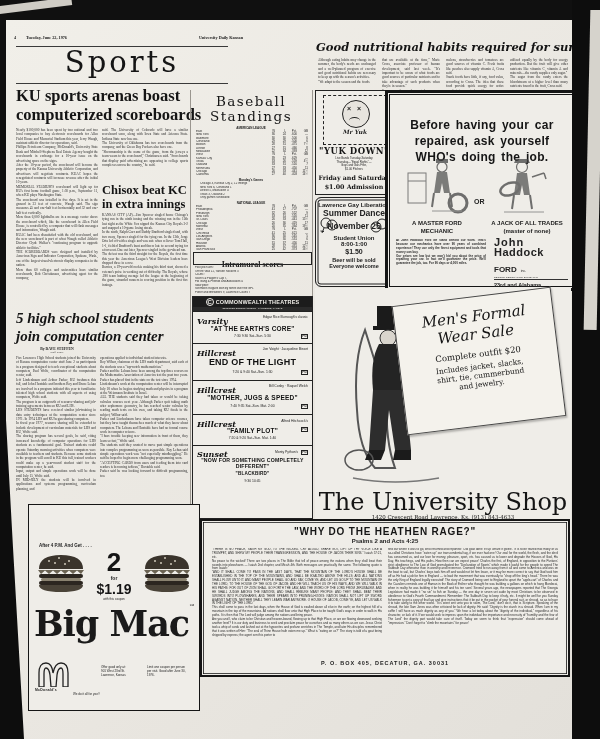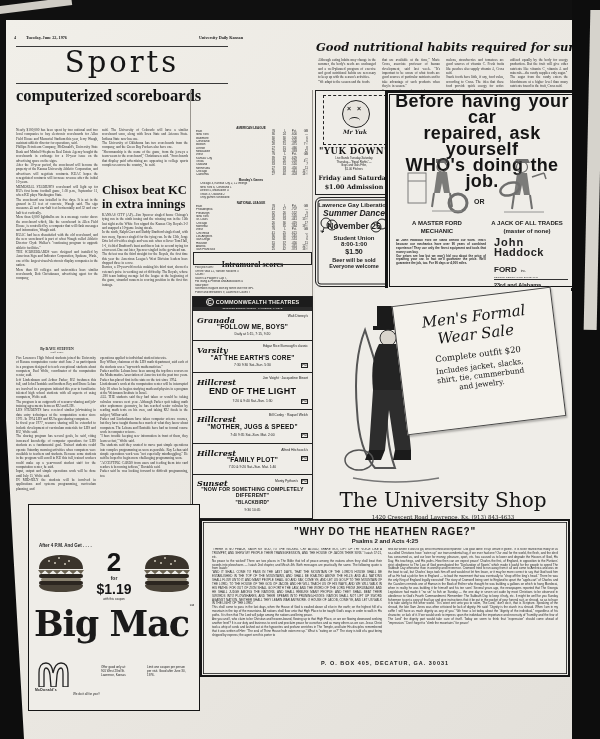--- a/index.html
+++ b/index.html
@@ -40,20 +40,21 @@
       <span style="font:bold 4.2px 'Liberation Serif',serif;position:absolute;left:0;top:0;">4</span>
       <span style="font:bold 4.2px 'Liberation Serif',serif;position:absolute;left:12px;top:0;">Tuesday, June 22, 1976</span>
       <span style="font:bold 4.2px 'Liberation Serif',serif;position:absolute;left:185px;top:0;">University Daily Kansan</span>
     </div>
 
     <div class="rule abs" style="left:10px;top:26px;width:212px;"></div>
     <div class="abs serifdisp center" style="left:10px;top:25px;width:212px;font-size:29px;letter-spacing:3px;">Sports</div>
     <div class="rule abs" style="left:10px;top:63px;width:212px;"></div>
 
     <div class="abs hl" style="left:10px;top:66px;width:215px;font-size:16.5px;line-height:19px;">
+      <div>KU sports arenas boast</div>
       <div>computerized scoreboards</div>
     </div>
     <div class="abs tiny" style="left:10px;top:108px;width:82px;height:176px;">Nearly $100,000 has been spent by two national and two local companies to buy electronic scoreboards for Allen Field House and Memorial Stadium this year, Jerry Waugh, assistant athletic director for operations, said.
 Phillips Petroleum Company, McDonald's, University State Bank and Mitchell-Stephens Real Estate Agency bought the scoreboards in exchange for a 10-year issue on the advertising space on the signs.
 After the 10-year period, the scoreboard will become the property of the Kansas University Athletic Corporation, and advertisers will negotiate contracts. KUAC hopes the renegotiated contracts will increase revenue after the initial 10 years.
 MEMORIAL STADIUM'S scoreboard will light up for KU's first home football game, 1:30 p.m., September 11, when KU plays Washington State.
 The scoreboard was installed in five days. It is set in the ground in 33 feet of concrete, Waugh said. The sign measures 45 and one-half feet horizontally and 32 and one-half feet vertically.
 More than 6,000 lightbulbs are in a message center above the scoreboard which, like the scoreboard in Allen Field House, is controlled by a computer that will flash messages and information, Waugh said.
 KUAC had been dissatisfied with the old scoreboard, and the new scoreboard is part of what Waugh called Athletic Director Clyde Walker's "continuing program to upgrade athletic facilities."
 THE SCOREBOARDS were designed and installed by American Sign and Indicator Corporation, Spokane, Wash., one of the largest visual-electronic display companies in the nation.
@@ -64,20 +65,24 @@
 
     <div class="abs hl" style="left:96px;top:163px;width:90px;font-size:12.5px;line-height:14px;">
       <div>Chisox beat KC</div>
       <div>in extra innings</div>
     </div>
     <div class="abs tiny" style="left:96px;top:193px;width:86px;height:92px;">KANSAS CITY (AP)—Jim Spencer singled home Chicago's tying run in the ninth inning and the winning run in the 12th last night as the White Sox nipped the Kansas City Royals 3-2 and snapped a 10-game losing streak.
 In the ninth, Ralph Garr and Buddy Bradford singled and, with two away, Spencer singled for the tying run. In the 12th, Jorge Orta led off with a single and was safe when reliever Tom Hall, 1-1, fielded Bradford's bunt and threw late to second trying for a forceout. One out later, Spencer singled in the go-ahead run.
 The defeat was the third straight for the Royals, the first time this year the American League's West Division leaders have dropped three in a row.
 Barrios, a 19-year-old rookie making his third start, showed a veteran's poise in working out of difficulty. The Royals, whose .280 team batting average led the league at the beginning of the game, stranded runners in scoring position in the first five innings.</div>
 
+    <div class="abs hl" style="left:10px;top:289px;width:178px;font-size:15px;line-height:18px;font-style:italic;">
+      <div>5 high school students</div>
+      <div>join computation center</div>
+    </div>
     <div class="abs center" style="left:10px;top:327px;width:82px;">
       <div style="font:bold 3.8px 'Liberation Serif',serif;">By DAVE STEFFEN</div>
       <div style="font:2.8px 'Liberation Serif',serif;">Staff writer</div>
     </div>
     <div class="abs tiny" style="left:10px;top:336px;width:80px;height:150px;">Five Lawrence High School students joined the University of Kansas computation center staff June 2 as participants in a program designed to teach exceptional students about computers, Paul Wolfe, coordinator of the computation center, said.
 Jeff Lindenbaum and Arthur Parker, KU freshmen this fall, and John Huxtable and brothers Roy and Bruce Lehan are involved in a program initiated this year to familiarize talented high school students with all aspects of using computers, Wolfe said.
 The program is an outgrowth of resource-sharing and job-training agreements between KU and LHS.
 LHS STUDENTS have received similar job-training in data entry techniques at the computation center since 1971. In 1974 LHS and KU began sharing computers.
 In fiscal year 1977, resource sharing will be extended to include development of curriculum materials for LHS and KU, Wolfe said.
 The sharing program has several goals, he said, citing increased knowledge of computer operations for LHS students as a fundamental goal. Trained students could operate Saturday morning activities when computers were available to teachers and students. Because some students in the program will enroll in KU this fall, trained workers could make up a year-round student staff for the computation center, he said.
@@ -101,20 +106,24 @@
     <div class="abs tiny" style="left:312px;top:38px;width:58px;height:48px;">Although eating habits may change in the summer, the body's needs are unchanged and a well-planned program of exercise and good nutritional habits are necessary to keep up with the season's activities.
 "We adapt to the season and the foods</div>
     <div class="abs tiny" style="left:376px;top:38px;width:58px;height:48px;">that are available at the time," Marie Cross, associate professor of human development, said last week. "It's important to be aware of what foods are good sources of particular nutrients and to take advantage of such products when they're in season."
 Summer produce such as cantaloupe,</div>
     <div class="abs tiny" style="left:440px;top:38px;width:58px;height:48px;">melons, strawberries and tomatoes are good sources of vitamin C. Fresh fruits like peaches also supply vitamin A, Cross said.
 Snack foods have little, if any, food value, according to Cross. The idea that these food provide quick energy for active people is incorrect, she said.
 "A piece of fruit and a candy bar will be</div>
     <div class="abs tiny" style="left:504px;top:38px;width:58px;height:48px;">utilized equally by the body for energy production. But the fruit will give other nutrients like vitamin C, vitamin A and minerals—the candy supplies only sugar."
 The sugar from the candy enters the bloodstream at a higher level than many nutrients found in the fruit, Cross said.</div>
 
+    <div class="abs serifdisp center" style="left:188px;top:74px;width:114px;font-size:13.5px;letter-spacing:1.5px;line-height:15px;">
+      <div>Baseball</div>
+      <div>Standings</div>
+    </div>
     <div class="abs center" style="left:188px;top:106px;width:114px;font:bold 3px 'Liberation Sans',sans-serif;">AMERICAN LEAGUE</div>
     <div class="abs" style="left:190px;top:110px;width:112px;">
         <div class="st-row">
           <span class="c-team">East</span>
           <span class="c-num">W</span>
           <span class="c-num">L</span>
           <span class="c-num">Pct.</span>
           <span class="c-num">GB</span>
         </div>
         <div class="st-row">
@@ -333,26 +342,20 @@
         <div>Potter and Brewsters 9, Lawrence Courts 7</div>
       </div>
 
     <div class="abs box" style="left:186px;top:276px;width:119px;height:221px;background:#efede8;">
       <div style="background:#1c1c1c;color:#f0eee9;height:10px;display:flex;align-items:center;justify-content:center;gap:2px;">
         <span style="font:bold 6px 'Liberation Sans',sans-serif;border:.5px solid #f0eee9;border-radius:50%;width:6px;height:6px;line-height:6px;text-align:center;">C</span>
         <span style="font:bold 5.5px 'Liberation Sans',sans-serif;letter-spacing:.2px;">COMMONWEALTH THEATRES</span>
       </div>
       <div class="center" style="background:#2a2a2a;color:#e8e6e1;font:2.4px/4px 'Liberation Sans',sans-serif;height:4px;">SELECTED ENTERTAINMENT · LAWRENCE, KANSAS</div>
 
-      <div class="listing" style="height:29px;border-top:none;">
-        <span class="cinema-name abs" style="left:4px;top:4px;">Granada</span>
-        <span class="mv-note abs" style="right:4px;top:3px;">Walt Disney's</span>
-        <div class="mv-title abs center" style="left:0;top:12px;width:100%;">"FOLLOW ME, BOYS"</div>
-        <div class="mv-times abs center" style="left:0;top:21px;width:100%;">Daily at 5:15, 7:15, 9:20</div>
-      </div>
       <div class="listing" style="height:31px;">
         <span class="cinema-name abs" style="left:4px;top:4px;">Varsity</span>
         <span class="mv-note abs" style="right:4px;top:3px;width:48px;text-align:right;">Edgar Rice Burrough's classic</span>
         <div class="mv-title abs center" style="left:0;top:13px;width:100%;">"AT THE EARTH'S CORE"</div>
         <div class="mv-times abs center" style="left:0;top:22px;width:100%;">7:30 9:30   Sat.-Sun. 5:30</div>
         <span class="rating abs" style="right:4px;top:22px;">PG</span>
       </div>
       <div class="listing" style="height:36px;">
         <span class="cinema-name abs" style="left:4px;top:4px;">Hillcrest</span>
         <span class="mv-note abs" style="right:4px;top:3px;width:46px;text-align:right;">Jon Voight · Jacqueline Bisset</span>
@@ -398,41 +401,41 @@
         <div>Thursday—"Equal Rights"—</div>
         <div>Guys and Gals Free,</div>
         <div>$1.00 Pitchers</div>
       </div>
       <div class="abs center serifdisp" style="left:0;top:83px;width:100%;font-size:6.3px;font-weight:bold;">Friday and Saturday</div>
       <div class="abs center serifdisp" style="left:0;top:92px;width:100%;font-size:6.3px;font-weight:bold;">$1.00 Admission</div>
     </div>
 
     <div class="abs" style="left:309px;top:177px;width:76px;height:88px;border:1.5px solid #222;border-radius:6px;box-shadow:0 0 0 1.5px #efede8 inset,0 0 0 2.5px #222 inset;background:#efede8;">
       <div class="center adsans" style="margin-top:4px;font-size:6px;font-weight:bold;">Lawrence Gay Liberation</div>
-      <div class="center adsans" style="font-size:8.5px;font-weight:bold;font-style:italic;">Summer Dance</div>
+      <div class="center adsans" style="font-size:8.5px;font-weight:bold;">Summer Dance</div>
       <div class="center adsans" style="font-size:8.5px;font-weight:bold;margin-top:3px;">November 25</div>
       <svg width="22" height="20" viewBox="0 0 22 20" style="position:absolute;left:2px;top:18px;">
         <circle cx="8" cy="7" r="5" fill="none" stroke="#222" stroke-width="1"></circle>
         <circle cx="14" cy="9" r="5" fill="none" stroke="#222" stroke-width="1"></circle>
         <path d="M6 12 L4 17 M2.5 15 L6 15.5" stroke="#222" stroke-width="1" fill="none"></path>
       </svg>
       <svg width="22" height="20" viewBox="0 0 22 20" style="position:absolute;right:2px;top:18px;">
         <circle cx="8" cy="11" r="5" fill="none" stroke="#222" stroke-width="1"></circle>
         <circle cx="14" cy="8" r="5" fill="none" stroke="#222" stroke-width="1"></circle>
         <path d="M17 4 L20 1 M20 1 L17.5 1 M20 1 L20 3.5" stroke="#222" stroke-width="1" fill="none"></path>
       </svg>
       <div class="center adsans" style="font-size:6px;font-weight:bold;margin-top:4px;">Student Union</div>
       <div class="center adsans" style="font-size:6px;font-weight:bold;">8:00-1:00</div>
       <div class="center adsans" style="font-size:7px;font-weight:bold;margin-top:1px;">$1.50</div>
       <div class="center adsans" style="font-size:5.5px;font-weight:bold;margin-top:2px;">Beer will be sold</div>
       <div class="center adsans" style="font-size:5.5px;font-weight:bold;">Everyone welcome</div>
     </div>
 
     <div class="abs" style="left:379px;top:70px;width:188px;height:195px;border:3px solid #151515;box-shadow:0 0 0 1px #efede8 inset,0 0 0 2px #151515 inset;background:#efede8;">
-      <div class="center adsans" style="margin-top:0;font-size:18px;font-weight:bold;line-height:16px;white-space:pre-line;letter-spacing:.3px;word-spacing:2px;color:#151515;">Before having your car
+      <div class="center adsans" style="margin-top:24px;font-size:12px;font-weight:bold;line-height:16px;white-space:pre-line;letter-spacing:.3px;word-spacing:2px;color:#151515;">Before having your car
 repaired, ask yourself
 WHO's doing the job.</div>
       <svg width="66" height="60" viewBox="0 0 66 60" style="position:absolute;left:16px;top:62px;opacity:.75;">
         <rect x="4" y="18" width="18" height="30" fill="none" stroke="#555" stroke-width="1"></rect>
         <line x1="4" y1="26" x2="22" y2="26" stroke="#555" stroke-width="1"></line>
         <circle cx="38" cy="12" r="5" fill="none" stroke="#444" stroke-width="1.2"></circle>
         <rect x="32" y="4" width="12" height="4" fill="#444"></rect>
         <path d="M33 17 L30 38 L36 38 L38 28 L40 38 L46 38 L43 17 Z" fill="#555"></path>
         <path d="M30 38 L28 52 M46 38 L48 52" stroke="#444" stroke-width="2"></path>
         <ellipse cx="54" cy="48" rx="9" ry="9" fill="none" stroke="#444" stroke-width="3"></ellipse>
@@ -481,21 +484,21 @@
         <path d="M18 178 Q60 186 104 178" stroke="#777" stroke-width="1.5" fill="none"></path>
       </svg>
       <div style="position:absolute;left:84px;top:8px;width:158px;height:128px;background:#f4f2ec;border:1.5px solid #444;transform:rotate(-7deg);box-shadow:1px 2px 2px rgba(0,0,0,.25);">
         <div class="center serifdisp" style="margin-top:10px;font-size:15px;font-style:italic;">Men's Formal</div>
         <div class="center serifdisp" style="font-size:15px;font-style:italic;">Wear Sale</div>
         <div class="center serifdisp" style="margin-top:6px;font-size:8.5px;">Complete outfit  $20</div>
         <div class="center serifdisp" style="margin-top:3px;font-size:7.5px;">Includes jacket, slacks,</div>
         <div class="center serifdisp" style="font-size:7.5px;">shirt, tie, cummerbund</div>
         <div class="center serifdisp" style="font-size:7.5px;">and jewelry.</div>
       </div>
-      <div class="center serifdisp" style="position:absolute;left:0;top:200px;width:100%;font-size:20px;">The University Shop</div>
+      <div class="center serifdisp" style="position:absolute;left:0;top:200px;width:100%;font-size:24px;">The University Shop</div>
       <div class="center serifdisp" style="position:absolute;left:0;top:226px;width:100%;font-size:5.5px;">1420 Crescent Road   Lawrence, Ks.   (913) 843-4633</div>
     </div>
 
     <div class="abs" style="left:194px;top:499px;width:366px;height:154px;border:2px solid #151515;box-shadow:0 0 0 1px #efede8 inset,0 0 0 1.8px #151515 inset;background:#efede8;">
       <div class="center adsans" style="margin-top:5px;font-size:10px;font-weight:bold;letter-spacing:.8px;color:#151515;">"WHY DO THE HEATHEN RAGE?"</div>
       <div class="center adsans" style="font-size:6px;font-weight:bold;margin-top:1px;">Psalms 2 and Acts 4:25</div>
       <div class="tinysans abs" style="left:10px;top:27px;width:170px;height:108px;">"THERE IS NO PEACE, SAITH MY GOD, TO THE WICKED. CRY ALOUD, SPARE NOT, LIFT UP THY VOICE LIKE A TRUMPET, AND SHEW MY PEOPLE THEIR TRANSGRESSION, AND THE HOUSE OF JACOB THEIR SINS." Isaiah 57:21, etc.
 No peace to the wicked! There are two places in The Bible that tell of peace among the nations when they shall beat their swords into plowshares — Isaiah 2nd chapter, and Micah 4th. Both messages are practically the same. The following quote is from Isaiah:
 "AND IT SHALL COME TO PASS IN THE LAST DAYS, THAT THE MOUNTAIN OF THE LORD'S HOUSE SHALL BE ESTABLISHED IN THE TOP OF THE MOUNTAINS, AND SHALL BE EXALTED ABOVE THE HILLS; AND ALL NATIONS SHALL FLOW UNTO IT. AND MANY PEOPLE SHALL GO AND SAY, COME YE, AND LET US GO UP TO THE MOUNTAIN OF THE LORD, TO THE HOUSE OF THE GOD OF JACOB; AND HE WILL TEACH US OF HIS WAYS, AND WE WILL WALK IN HIS PATHS: FOR OUT OF ZION SHALL GO FORTH THE LAW, AND THE WORD OF THE LORD FROM JERUSALEM. AND HE SHALL JUDGE AMONG THE NATIONS, AND SHALL REBUKE MANY PEOPLE: AND THEY SHALL BEAT THEIR SWORDS INTO PLOWSHARES, AND THEIR SPEARS INTO PRUNING-HOOKS: NATION SHALL NOT LIFT UP SWORD AGAINST NATION, NEITHER SHALL THEY LEARN WAR ANYMORE. O HOUSE OF JACOB, COME YE, AND LET US WALK IN THE LIGHT OF THE LORD."
 This shall come to pass in the last days, when the House of God is exalted above all else in the earth; on the highest hill of a mountain in the top of the mountains. All nations shall flow unto that High Place to be taught God's ways in order to walk in His paths. It is then that The Lord will judge among the nations and bring peace.

